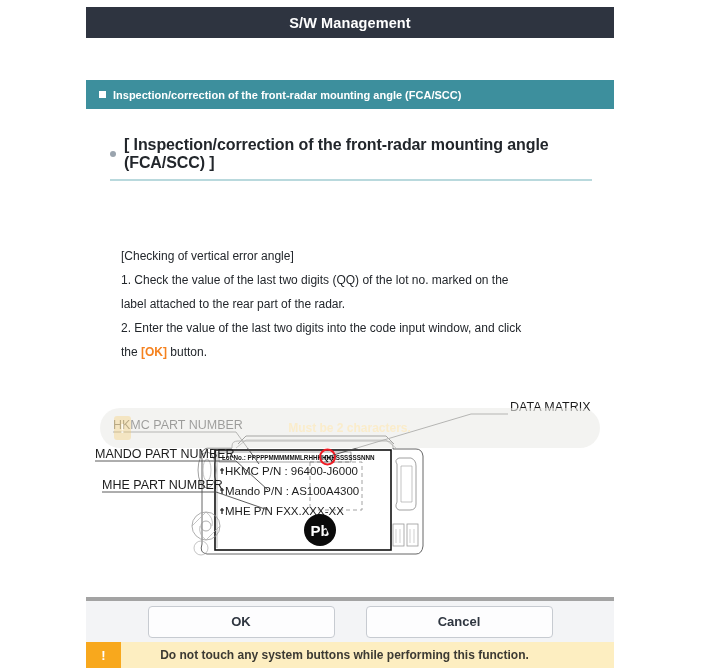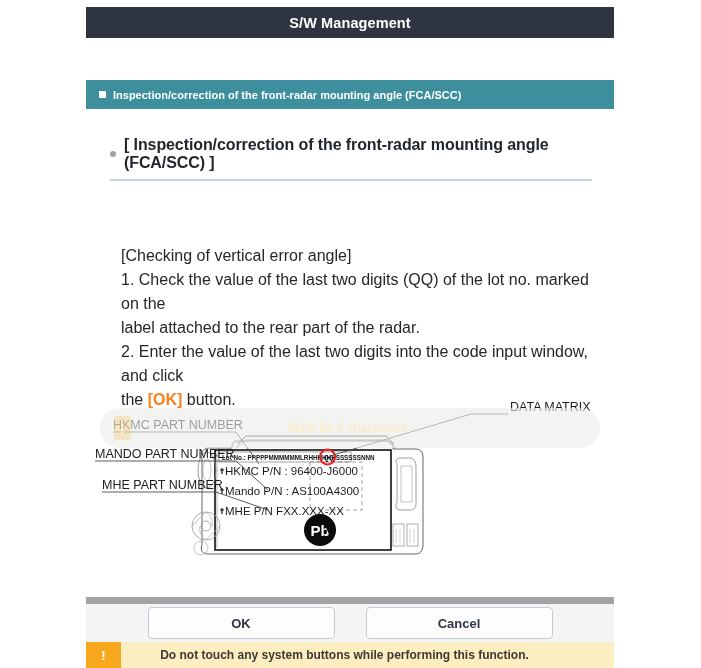--- a/index.html
+++ b/index.html
@@ -96,21 +96,21 @@
     height: 1.5px;
     background: #b9d9dd;
     width: 100%;
   }
 
   
   .instr {
     position: absolute;
     left: 35px; top: 135px;
     width: 480px;
-    font-size: 16px;
+    font-size: 12px;
     line-height: 24px;
     color: #23272c;
   }
   .instr .ok {
     color: #f5821f;
     font-weight: bold;
   }
 
   
   .diagram {
@@ -177,21 +177,21 @@
   }
   .caret {
     width: 1.5px; height: 14px;
     background: #555b61;
   }
 
   
   .btnbar {
     height: 45px;
     background: #f3f4f6;
-    border-top: 7px solid #a3a3a3;
+    border-top: 4px solid #a3a3a3;
     display: flex;
     align-items: center;
     justify-content: center;
     gap: 31px;
     flex: 0 0 auto;
   }
   .btn {
     width: 187px; height: 32px;
     background: #fdfdfe;
     border: 1px solid #c7cbd1;

